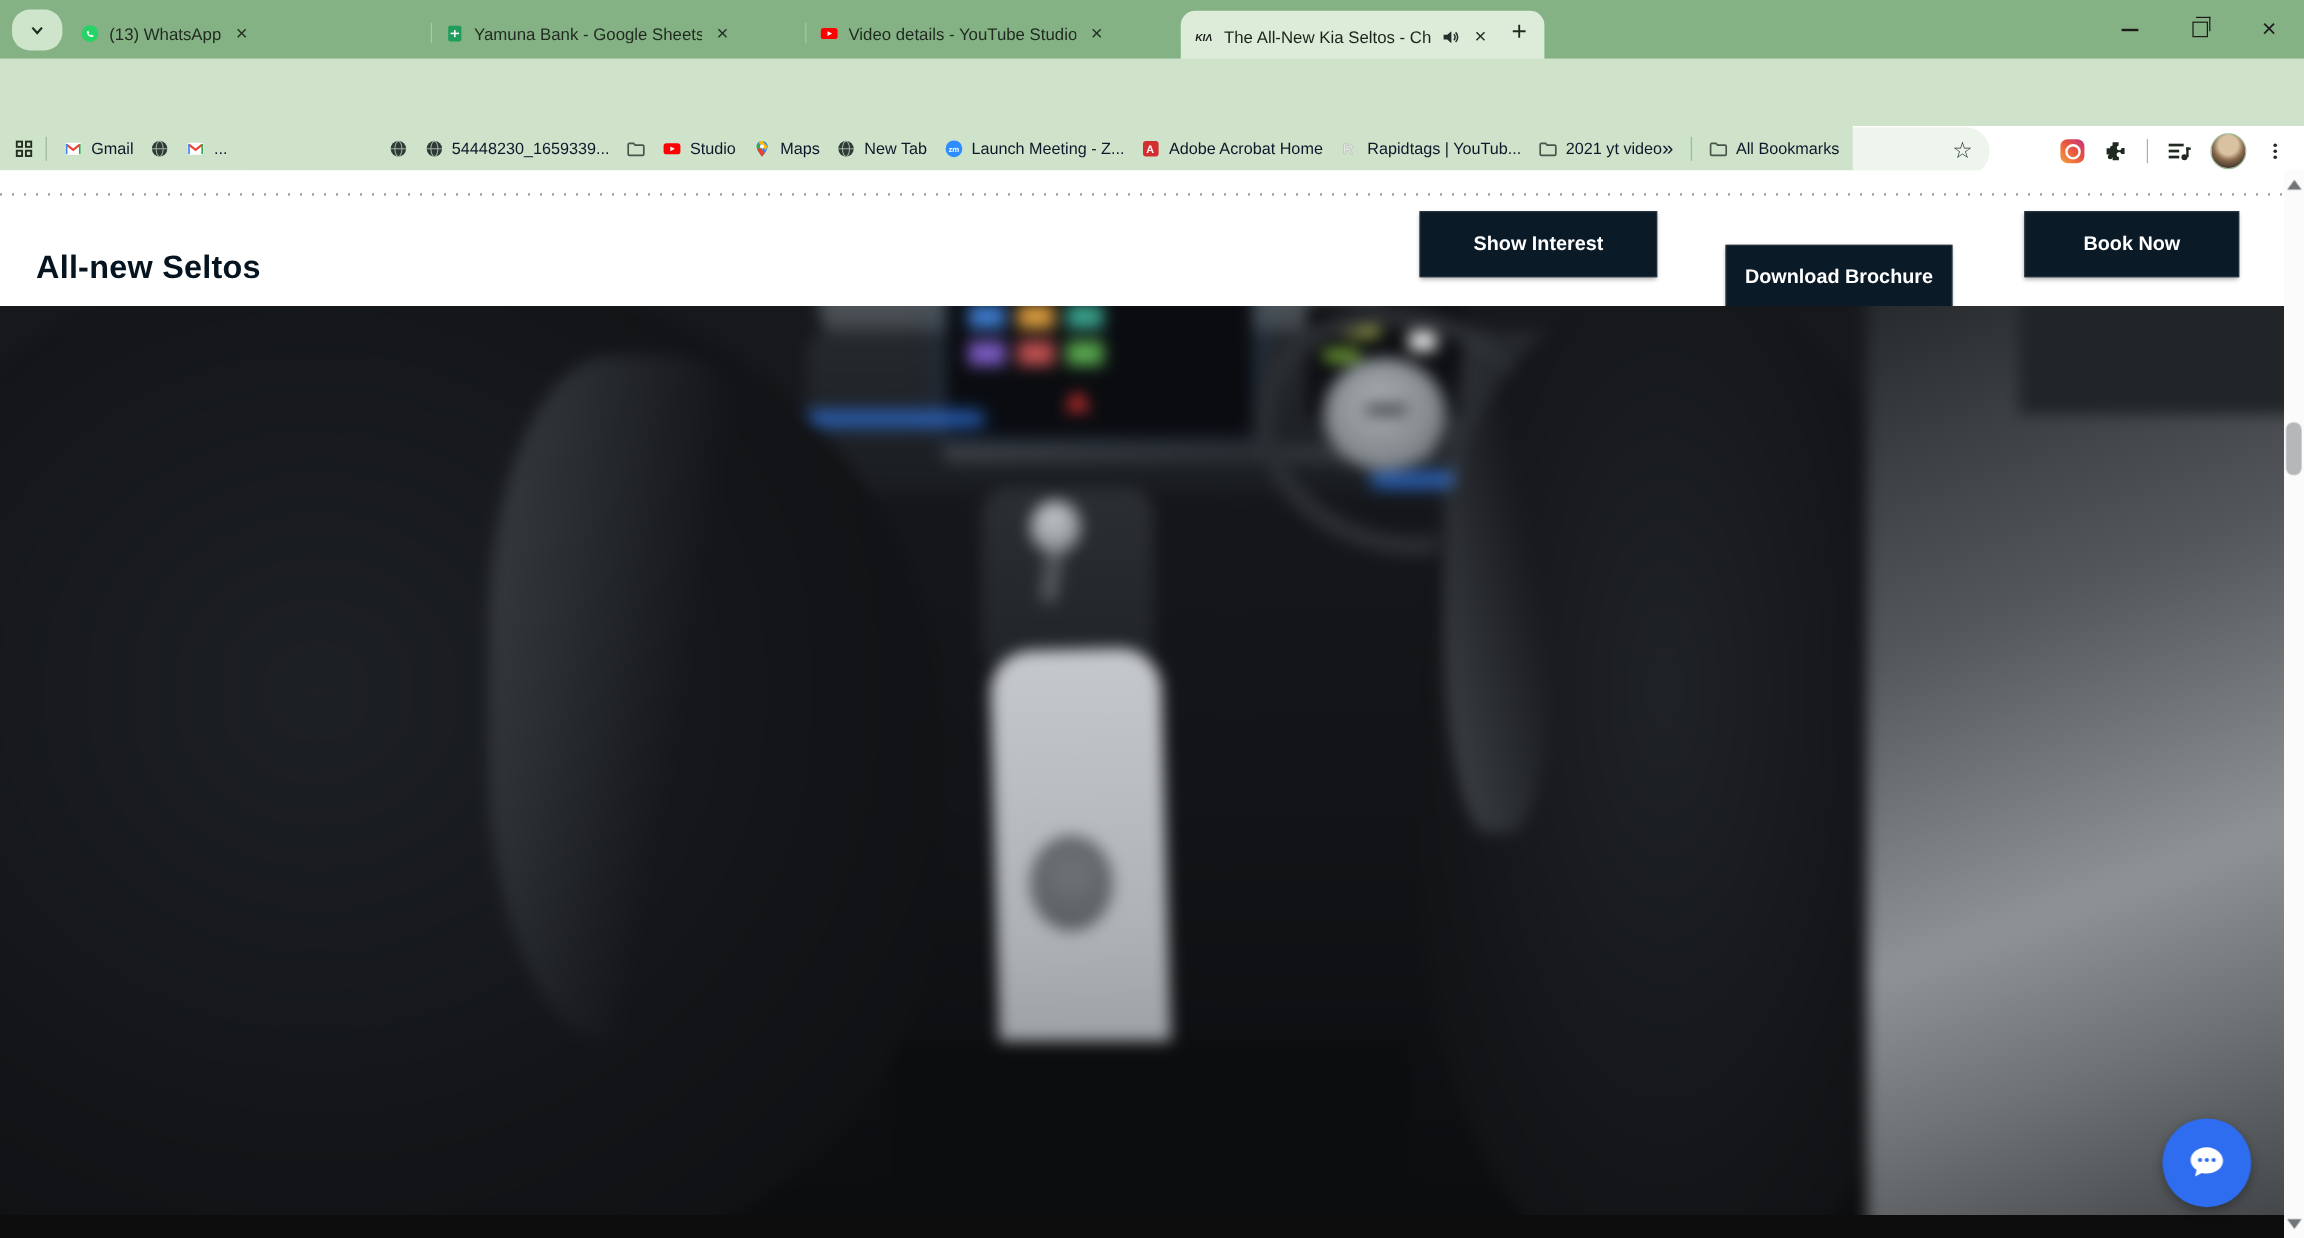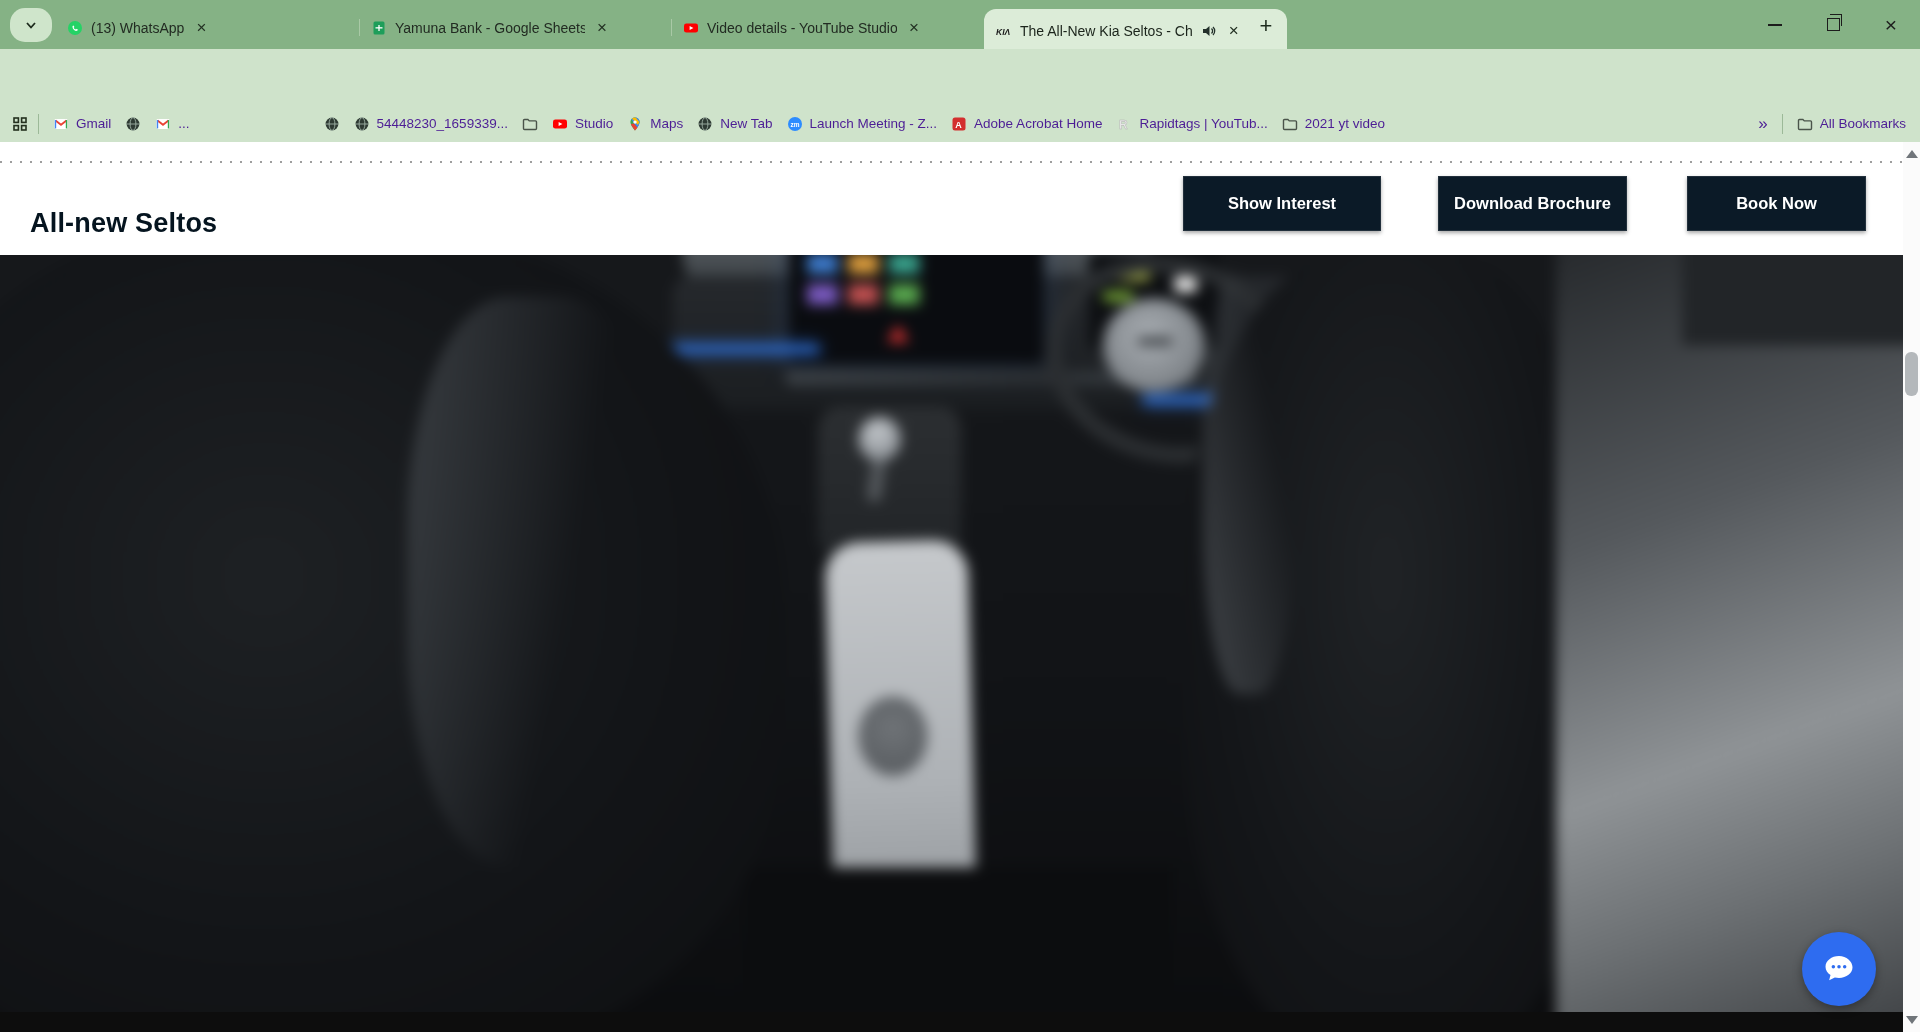--- a/index.html
+++ b/index.html
@@ -33,22 +33,22 @@
   #omnibox{position:absolute;left:196px;top:57px;width:1462px;height:40px;border-radius:20px;
      background:#eef5ec;display:flex;align-items:center;padding:0 14px;box-sizing:border-box;}
   #urltext{flex:1;font-size:15px;color:#33403a;white-space:nowrap;overflow:hidden;margin-left:12px;}
   #urltext b{color:#1d2620;font-weight:normal;}
   #extrow{position:absolute;right:0;top:49px;height:56px;display:flex;align-items:center;gap:16px;padding-right:16px;}
   .sep-v{width:1px;height:20px;background:#9cb998;}
   #avatar{width:28px;height:28px;border-radius:50%;
      background:radial-gradient(circle at 50% 32%,#d9c2a0 0 34%,#8a6a4e 54%,#4a3b30 78%,#333 100%);
      border:1px solid #9cb998;}
   
-  #bookmarksbar{position:absolute;left:0;top:105px;width:1920px;height:37px;background:#cfe3cb;
-     display:flex;align-items:center;font-size:13.5px;color:#4c1d95;}
+  #bookmarksbar{position:absolute;left:0;top:105px;width:1544px;height:37px;background:#cfe3cb;
+     display:flex;align-items:center;font-size:13.5px;color:#0f172a;}
   #bm-left{display:flex;align-items:center;gap:10px;padding-left:12px;}
   .bm-item{display:flex;align-items:center;gap:7px;margin-left:14px;cursor:pointer;white-space:nowrap;}
   .bm-gap{margin-left:134px;}
   #bm-right{margin-left:auto;display:flex;align-items:center;gap:14px;padding-right:14px;}
   
   #pageheader{position:absolute;left:0;top:142px;width:1904px;height:113px;background:#fff;}
   #dotted{position:absolute;left:0;top:19px;width:100%;height:2px;
      background:repeating-linear-gradient(to right,rgba(40,40,40,.45) 0 2px,transparent 2px 10px);}
   #brand{position:absolute;left:30px;top:181px;font-size:27px;font-weight:bold;color:#05141f;letter-spacing:.2px;margin-top:27px;}
   #sitenav{position:absolute;left:253px;top:188px;display:flex;gap:28px;font-size:19px;color:#101921;}
@@ -351,21 +351,21 @@
       </div>
     </div>
   </div>
 
   <div id="pageheader">
     <div id="dotted"></div>
   </div>
   <div id="brand">All-new Seltos</div>
   <div id="ctas">
       <div class="cta" style="left: 1183px; width: 196px;">Show Interest</div>
-      <div class="cta" style="left: 1438px; width: 187px;">Download Brochure</div>
+      <div class="cta" style="left: 1438px; width: 187px; margin-top: 28px;">Download Brochure</div>
       <div class="cta" style="left: 1687px; width: 177px;">Book Now</div>
     </div>
 
   <div id="hero">
     <div id="scene">
 
       <div class="sh" style="inset:0;background:linear-gradient(180deg,#17191c 0%,#121417 55%,#0c0d0f 100%);"></div>
 
       <div class="sh" style="left:700px;top:0;width:460px;height:60px;background:linear-gradient(180deg,#585e63,#33383c);border-radius:0 0 40px 40px;"></div>
 

